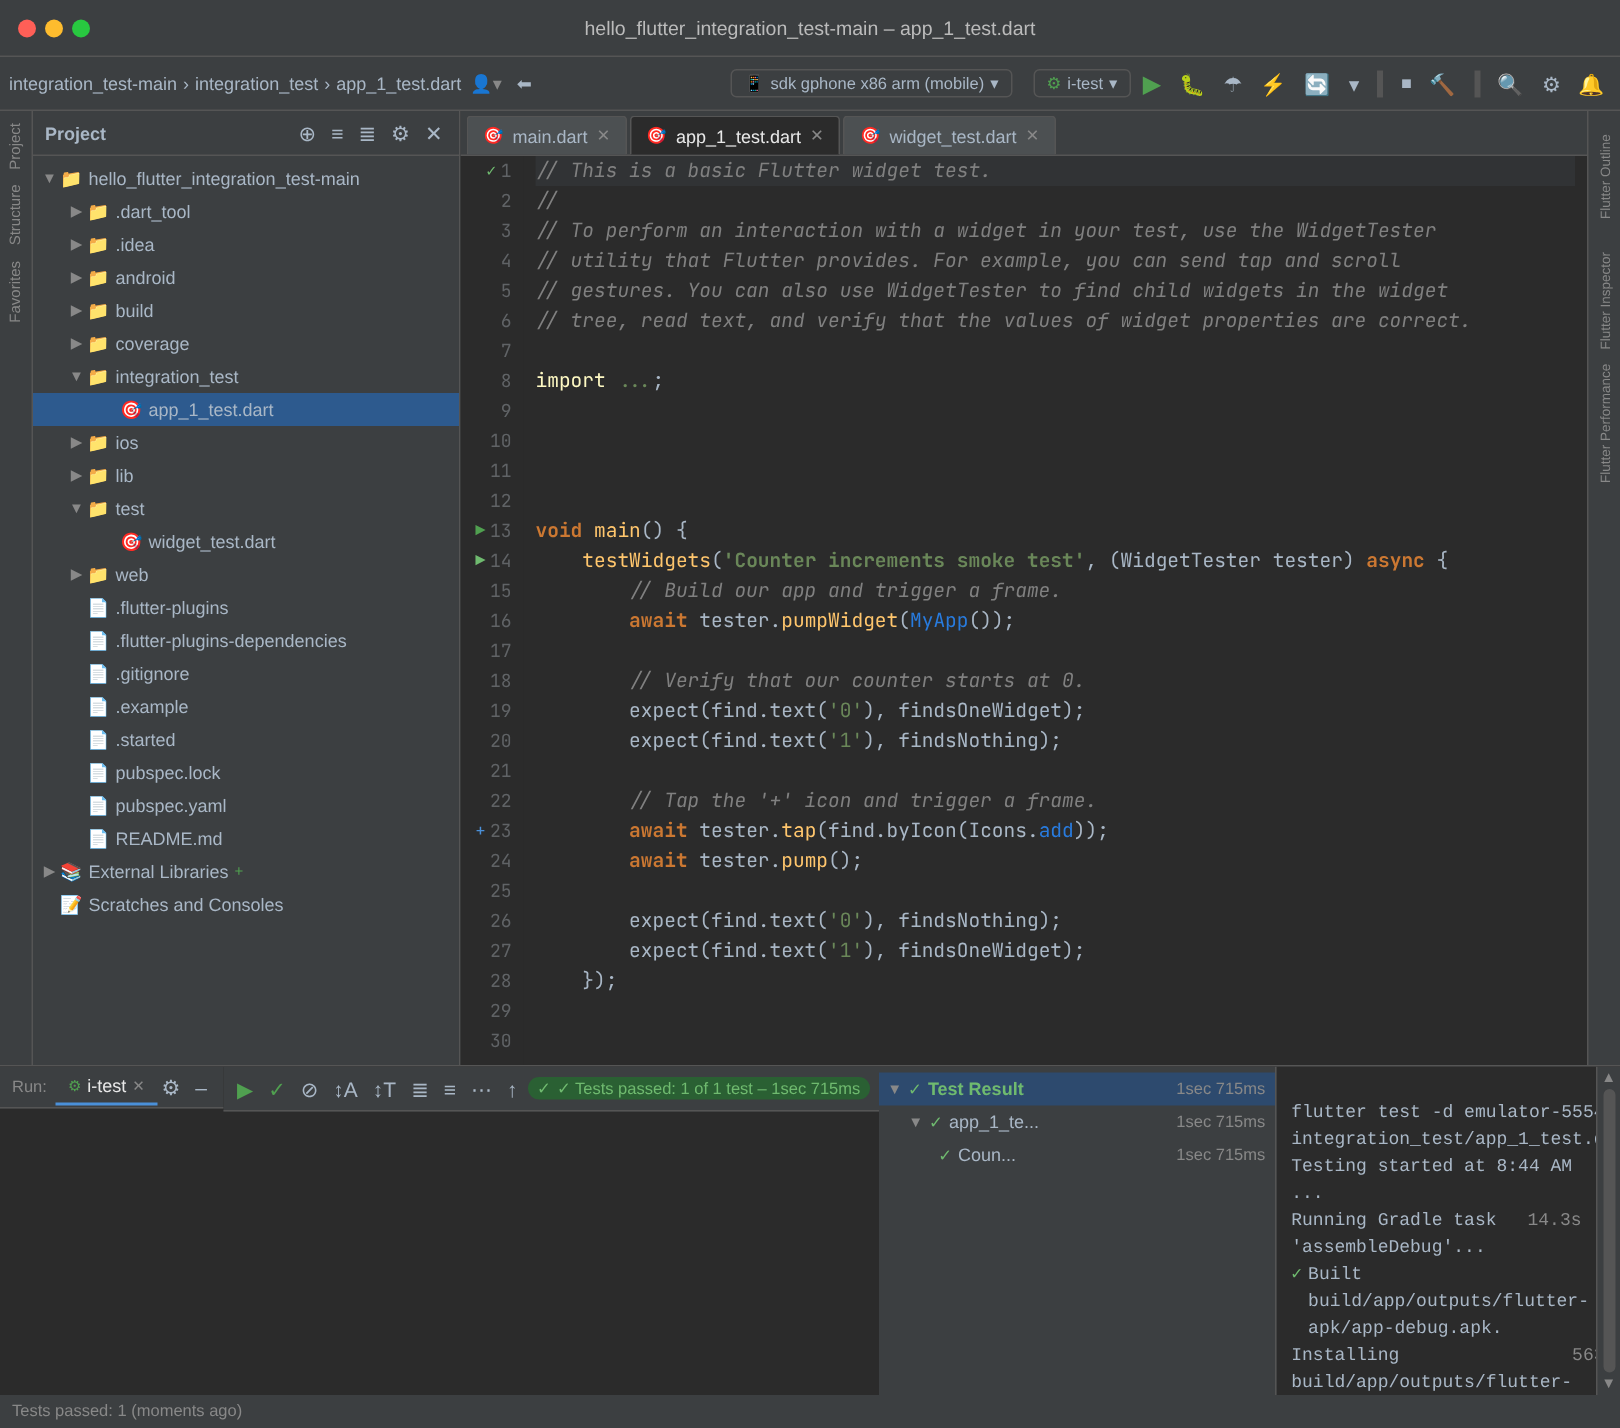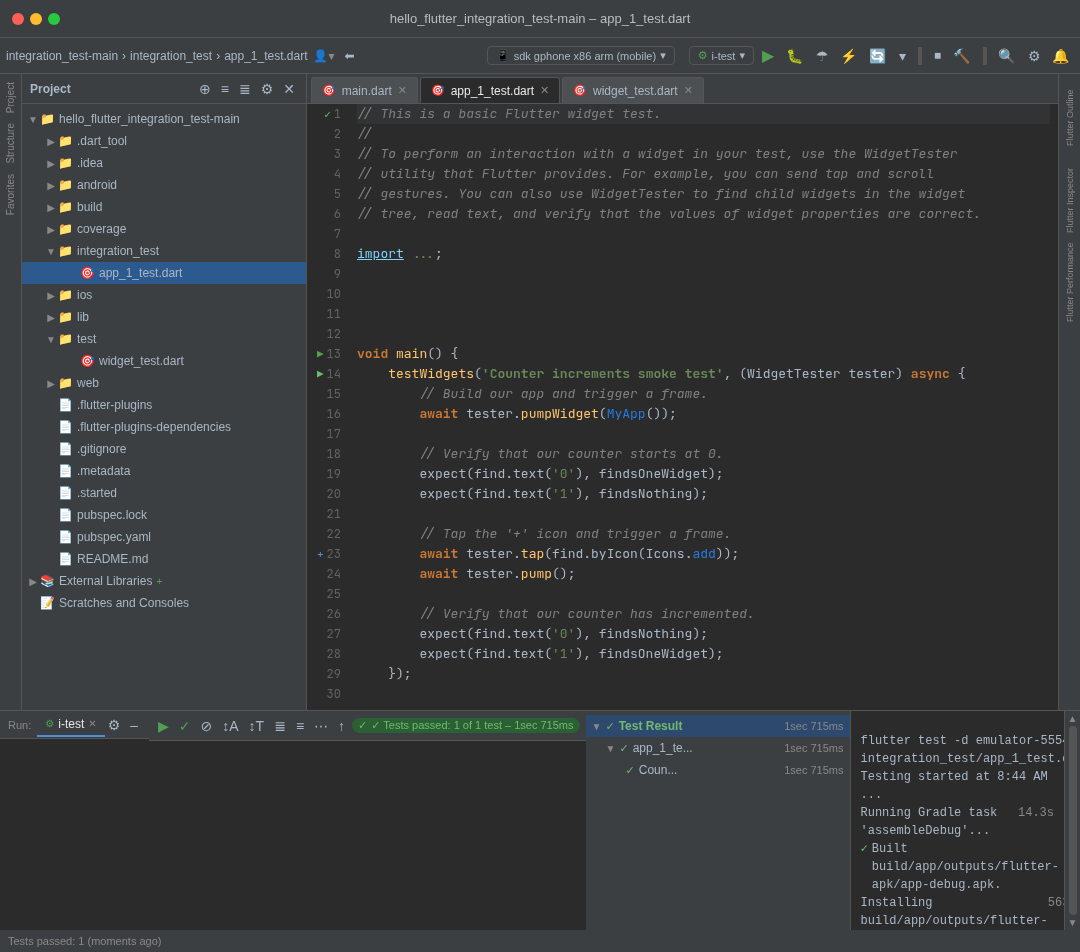--- a/index.html
+++ b/index.html
@@ -269,21 +269,21 @@
       align-items: center;
     }
     .code-line.highlighted { background: #313335; }
 
     
     .c-comment { color: #808080; font-style: italic; }
     .c-keyword { color: #cc7832; font-weight: bold; }
     .c-string { color: #6a8759; }
     .c-function { color: #ffc66d; }
     .c-class { color: #a9b7c6; }
-    .c-import { color: #7dd3fc; text-decoration: underline; }
+    .c-import { color: #fef9c3; }
     .c-link { color: #287bde; }
 
     
     .right-sidebar {
       width: 22px;
       background: #3c3f41;
       border-left: 1px solid #555;
       display: flex;
       flex-direction: column;
       align-items: center;
@@ -594,21 +594,21 @@
         <span>.flutter-plugins-dependencies</span>
       </div>
       <div class="tree-item" style="padding-left:22px;">
         <span class="tree-arrow"></span>
         <span class="tree-icon file-icon">📄</span>
         <span>.gitignore</span>
       </div>
       <div class="tree-item" style="padding-left:22px;">
         <span class="tree-arrow"></span>
         <span class="tree-icon file-icon">📄</span>
-        <span>.metadata</span>
+        <span>.example</span>
       </div>
       <div class="tree-item" style="padding-left:22px;">
         <span class="tree-arrow"></span>
         <span class="tree-icon file-icon">📄</span>
         <span>.started</span>
       </div>
       <div class="tree-item" style="padding-left:22px;">
         <span class="tree-arrow"></span>
         <span class="tree-icon file-icon">📄</span>
         <span>pubspec.lock</span>
@@ -776,21 +776,20 @@
           <div class="code-line"><span>        </span><span class="c-keyword">await</span><span> tester.</span><span class="c-function">pumpWidget</span><span>(</span><span class="c-link">MyApp</span><span>());</span></div>
           <div class="code-line"></div>
           <div class="code-line"><span>        </span><span class="c-comment">// Verify that our counter starts at 0.</span></div>
           <div class="code-line"><span>        expect(find.text(</span><span class="c-string">'0'</span><span>), findsOneWidget);</span></div>
           <div class="code-line"><span>        expect(find.text(</span><span class="c-string">'1'</span><span>), findsNothing);</span></div>
           <div class="code-line"></div>
           <div class="code-line"><span>        </span><span class="c-comment">// Tap the '+' icon and trigger a frame.</span></div>
           <div class="code-line"><span>        </span><span class="c-keyword">await</span><span> tester.</span><span class="c-function">tap</span><span>(find.byIcon(Icons.</span><span class="c-link">add</span><span>));</span></div>
           <div class="code-line"><span>        </span><span class="c-keyword">await</span><span> tester.</span><span class="c-function">pump</span><span>();</span></div>
           <div class="code-line"></div>
-          <div class="code-line"><span>        </span><span class="c-comment">// Verify that our counter has incremented.</span></div>
           <div class="code-line"><span>        expect(find.text(</span><span class="c-string">'0'</span><span>), findsNothing);</span></div>
           <div class="code-line"><span>        expect(find.text(</span><span class="c-string">'1'</span><span>), findsOneWidget);</span></div>
           <div class="code-line"><span>    });</span></div>
           <div class="code-line"></div>
         </div>
       </div>
     </div>
   </div>
 
   <div class="right-sidebar">

